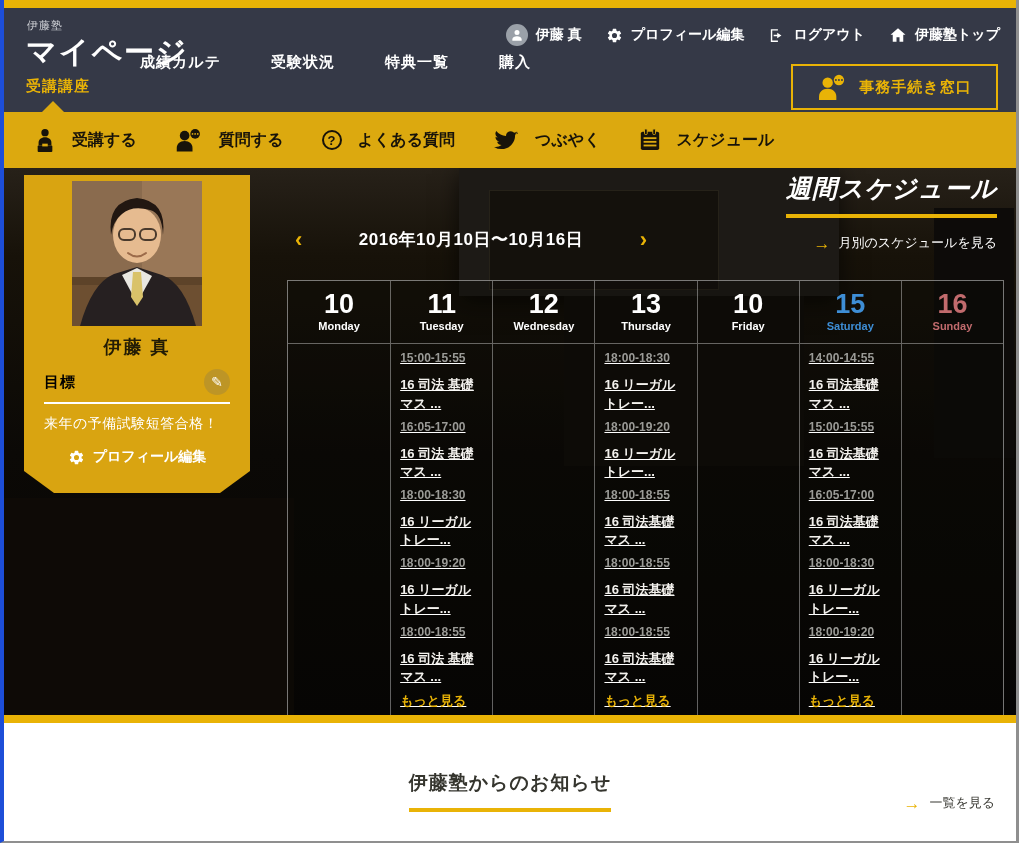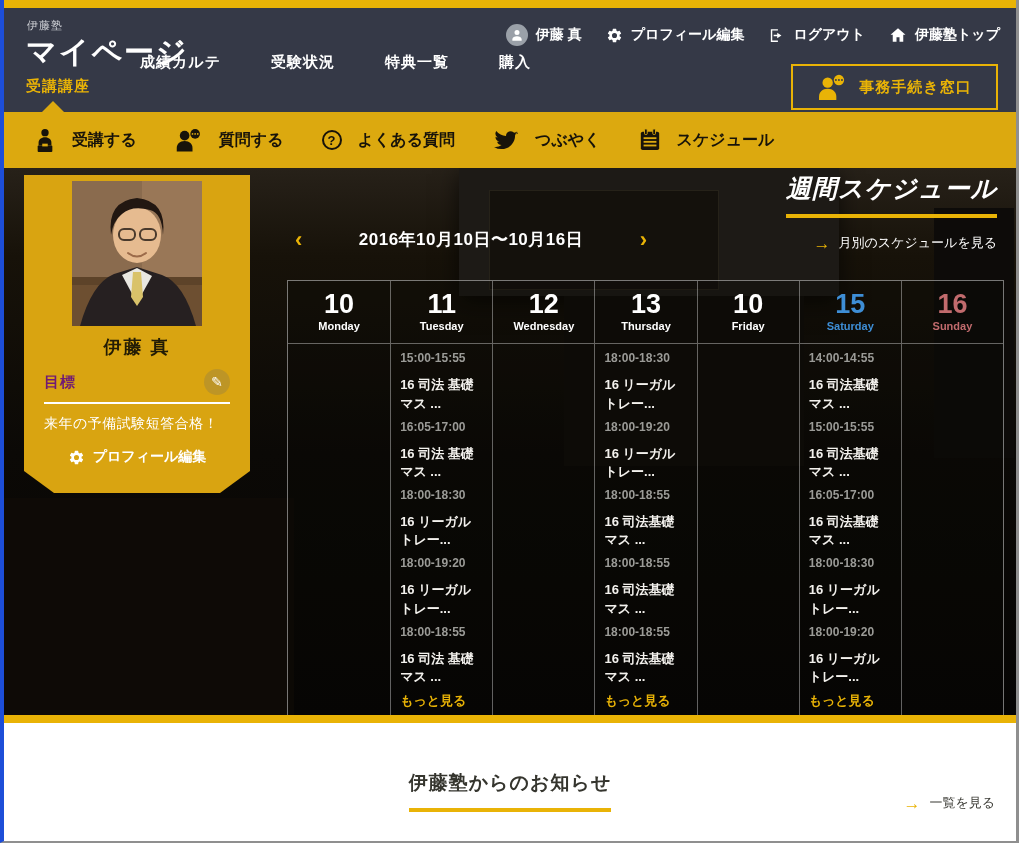--- a/index.html
+++ b/index.html
@@ -42,21 +42,21 @@
   .ph-cabinet-door { position:absolute; left:30px; top:22px; width:230px; height:100px; background:#14110c; border:1px solid #262219; }
   .ph-desk { left:560px; top:128px; width:240px; height:170px; background:#0f0d08; }
   .ph-chair { left:930px; top:40px; width:80px; height:250px; background:#0d0b09; }
   .ph-panel { left:0; top:330px; width:290px; height:220px; background:#0e0a06; }
   
   .profile-card { position:absolute; left:20px; top:7px; width:226px; height:318px; background:#d9a411; z-index:2;
     clip-path: polygon(0 0, 100% 0, 100% calc(100% - 22px), calc(100% - 30px) 100%, 30px 100%, 0 calc(100% - 22px)); }
   .profile-photo { width:130px; height:145px; margin:6px auto 0; display:block; }
   .profile-name { text-align:center; margin-top:9px; font-size:18px; font-weight:bold; color:#231c05; letter-spacing:2px; }
   .goal-row { display:flex; align-items:center; justify-content:space-between; margin:10px 20px 0; }
-  .goal-label { color:#701a75; font-size:15px; font-weight:bold; letter-spacing:1px; }
+  .goal-label { color:#000000; font-size:15px; font-weight:bold; letter-spacing:1px; }
   .pencil-btn { width:26px; height:26px; border-radius:50%; background:#bd9526; color:#fff;
     display:flex; align-items:center; justify-content:center; font-size:14px; cursor:pointer; }
   .goal-hr { margin:7px 20px 0; border:none; border-top:2px solid #fff; }
   .goal-text { margin:11px 20px 0; color:#fff; font-size:14px; letter-spacing:0.5px; }
   .edit-row { display:flex; align-items:center; justify-content:center; gap:8px; margin-top:15px;
     color:#fff; font-size:14px; font-weight:bold; cursor:pointer; }
   
   .weekly-title-wrap { position:absolute; right:19px; top:4px; text-align:right; z-index:2; }
   .weekly-title { display:inline-block; font-size:25px; font-weight:bold; font-style:italic; color:#fff;
     letter-spacing:1px; padding-bottom:9px; border-bottom:4px solid #e9b306; }
@@ -70,21 +70,21 @@
   .calendar { position:absolute; left:283px; top:112px; width:717px; z-index:2;
     display:grid; grid-template-columns:repeat(7,1fr);
     border:1px solid rgba(210,210,210,0.55); background:rgba(8,6,4,0.25); }
   .cal-col { display:flex; flex-direction:column; }
   .cal-col + .cal-col { border-left:1px solid rgba(210,210,210,0.45); }
   .cal-head { text-align:center; padding:9px 0 11px; border-bottom:1px solid rgba(210,210,210,0.45); }
   .cal-num { font-size:27px; font-weight:bold; color:#fff; line-height:1.05; }
   .cal-weekday { font-size:11px; font-weight:bold; color:#fff; margin-top:2px; }
   .cal-col.saturday .cal-num, .cal-col.saturday .cal-weekday { color:#3e8ed6; }
   .cal-col.sunday .cal-num, .cal-col.sunday .cal-weekday { color:#c16b6d; }
-  .cal-body { min-height:310px; padding:7px 9px 8px; }
+  .cal-body { min-height:310px; padding:7px 9px 8px;text-decoration:underline; }
   .ev-time { color:#9b9b97; font-size:12px; font-weight:bold; margin-top:7px; }
   .ev:first-child .ev-time { margin-top:0; }
   .ev-title { color:#f3f1ed; font-size:13px; font-weight:bold; line-height:1.4; margin-top:11px; word-break:break-all; }
   .ev-more { display:block; color:#e9b306; font-size:13px; font-weight:bold; margin-top:6px; cursor:pointer; text-decoration:none; }
   
   .divider { height:8px; background:#e9b306; }
   .news { position:relative; height:120px; background:#fff; text-align:center; }
   .news-title { display:inline-block; margin-top:47px; font-size:19px; font-weight:bold; color:#35352e;
     letter-spacing:1px; padding-bottom:12px; border-bottom:4px solid #e9b306; }
   .view-all { position:absolute; right:21px; top:71px; display:flex; align-items:center; gap:9px;

